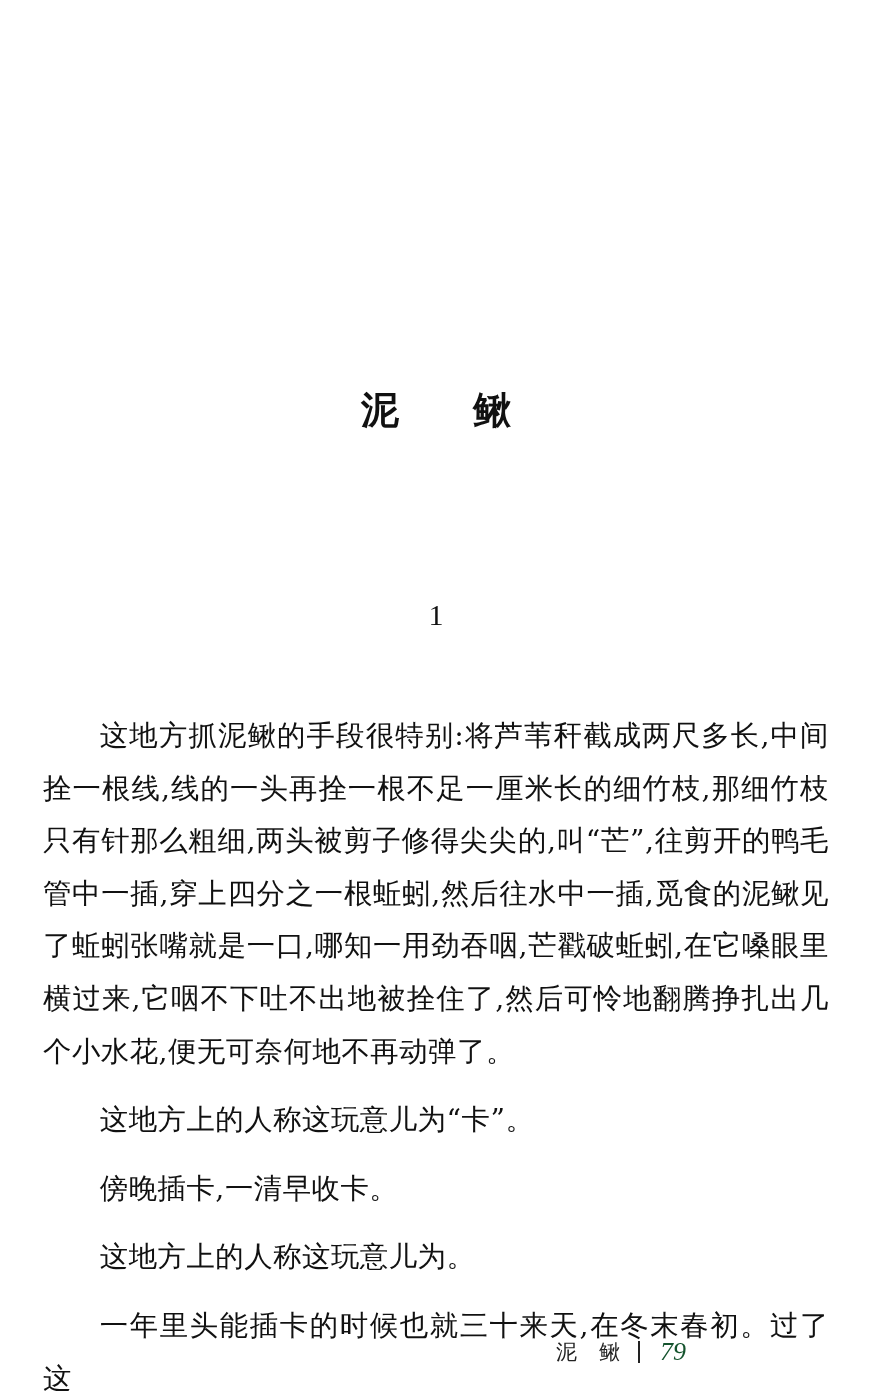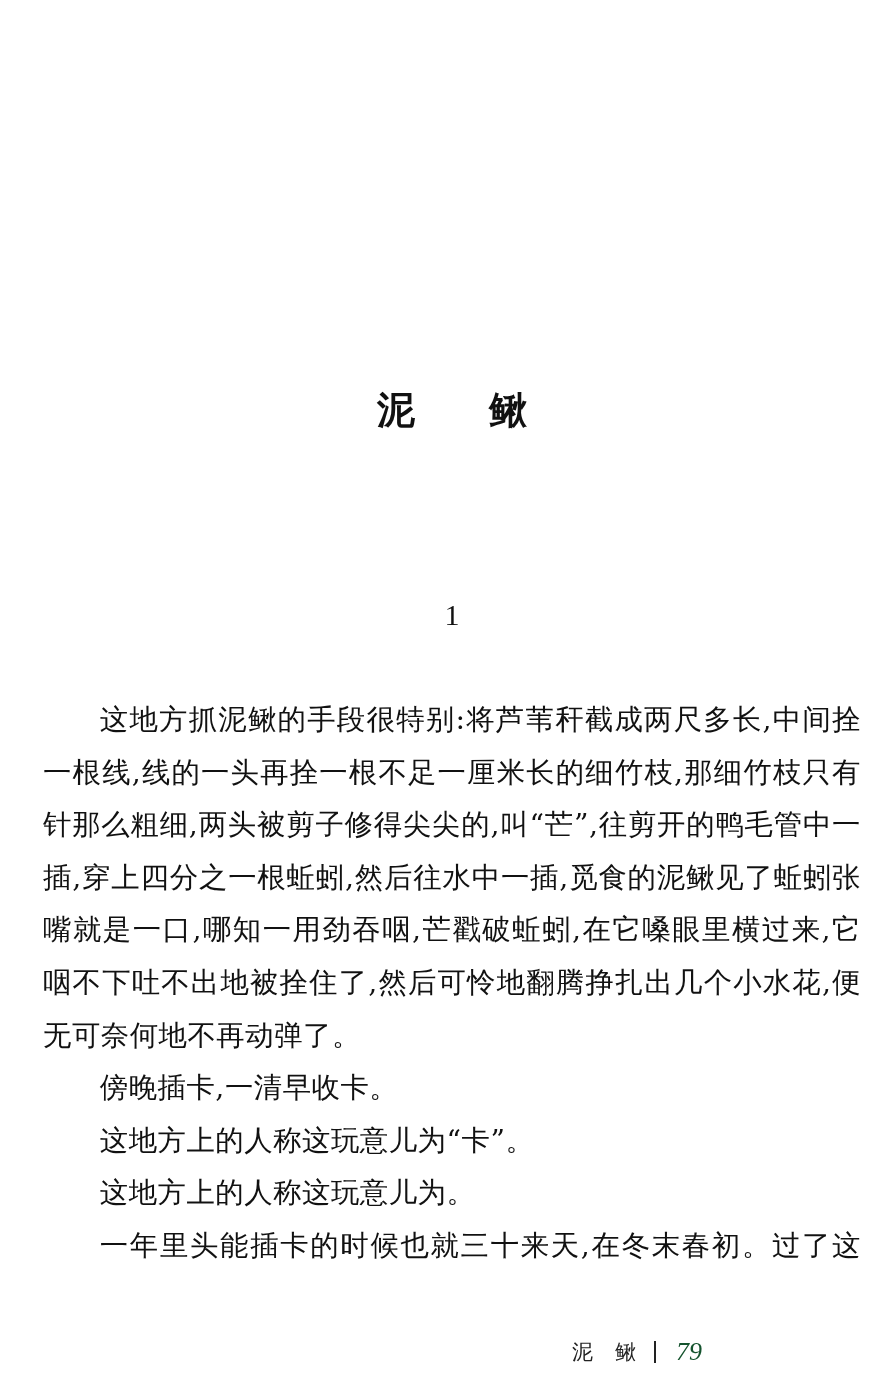--- a/index.html
+++ b/index.html
@@ -10,21 +10,21 @@
   body {
     width: 872px;
     height: 1391px;
     position: relative;
     overflow: hidden;
     color: #111111;
     font-family: "DejaVu Serif", "Liberation Serif", serif;
   }
   .page {
     position: absolute;
-    left: 16px; top: 0;
+    left: 0; top: 0;
     width: 724px; height: 1391px;
   }
   .chapter-title {
     position: absolute;
     top: 385px;
     left: 0;
     width: 872px;
     text-align: center;
     font-family: "DejaVu Sans", "Liberation Sans", sans-serif;
     font-weight: bold;
@@ -48,21 +48,21 @@
     top: 694px;
     left: 27px;
     width: 818px;
     font-size: 28.4px;
     line-height: 52.6px;
     text-align: justify;
     text-justify: inter-character;
     letter-spacing: 0.5px;
   }
   .body-text p {
-    margin: 0;
+    margin: 16px;
     text-indent: 2em;
   }
   .footer {
     position: absolute;
     top: 1334px;
     right: 38px;
     display: flex;
     align-items: center;
     height: 36px;
   }
@@ -92,22 +92,22 @@
 <div class="page">
 
   <h1 class="chapter-title" style="margin:0;">
     <span class="t1">泥</span><span>鳅</span>
   </h1>
 
   <div class="section-number">1</div>
 
   <div class="body-text">
     <p>这地方抓泥鳅的手段很特别:将芦苇秆截成两尺多长,中间拴一根线,线的一头再拴一根不足一厘米长的细竹枝,那细竹枝只有针那么粗细,两头被剪子修得尖尖的,叫“芒”,往剪开的鸭毛管中一插,穿上四分之一根蚯蚓,然后往水中一插,觅食的泥鳅见了蚯蚓张嘴就是一口,哪知一用劲吞咽,芒戳破蚯蚓,在它嗓眼里横过来,它咽不下吐不出地被拴住了,然后可怜地翻腾挣扎出几个小水花,便无可奈何地不再动弹了。</p>
+    <p>这地方上的人称这玩意儿为“卡”。</p>
     <p>傍晚插卡,一清早收卡。</p>
-    <p>这地方上的人称这玩意儿为“卡”。</p>
     <p>这地方上的人称这玩意儿为。</p>
     <p style="text-align:justify;text-align-last:justify;">一年里头能插卡的时候也就三十来天,在冬末春初。过了这</p>
   </div>
 
   <div class="footer">
     <span class="running-head">
       <span class="r1">泥</span><span>鳅</span>
     </span>
     <span class="footer-rule"></span>
     <span class="page-number">79</span>

